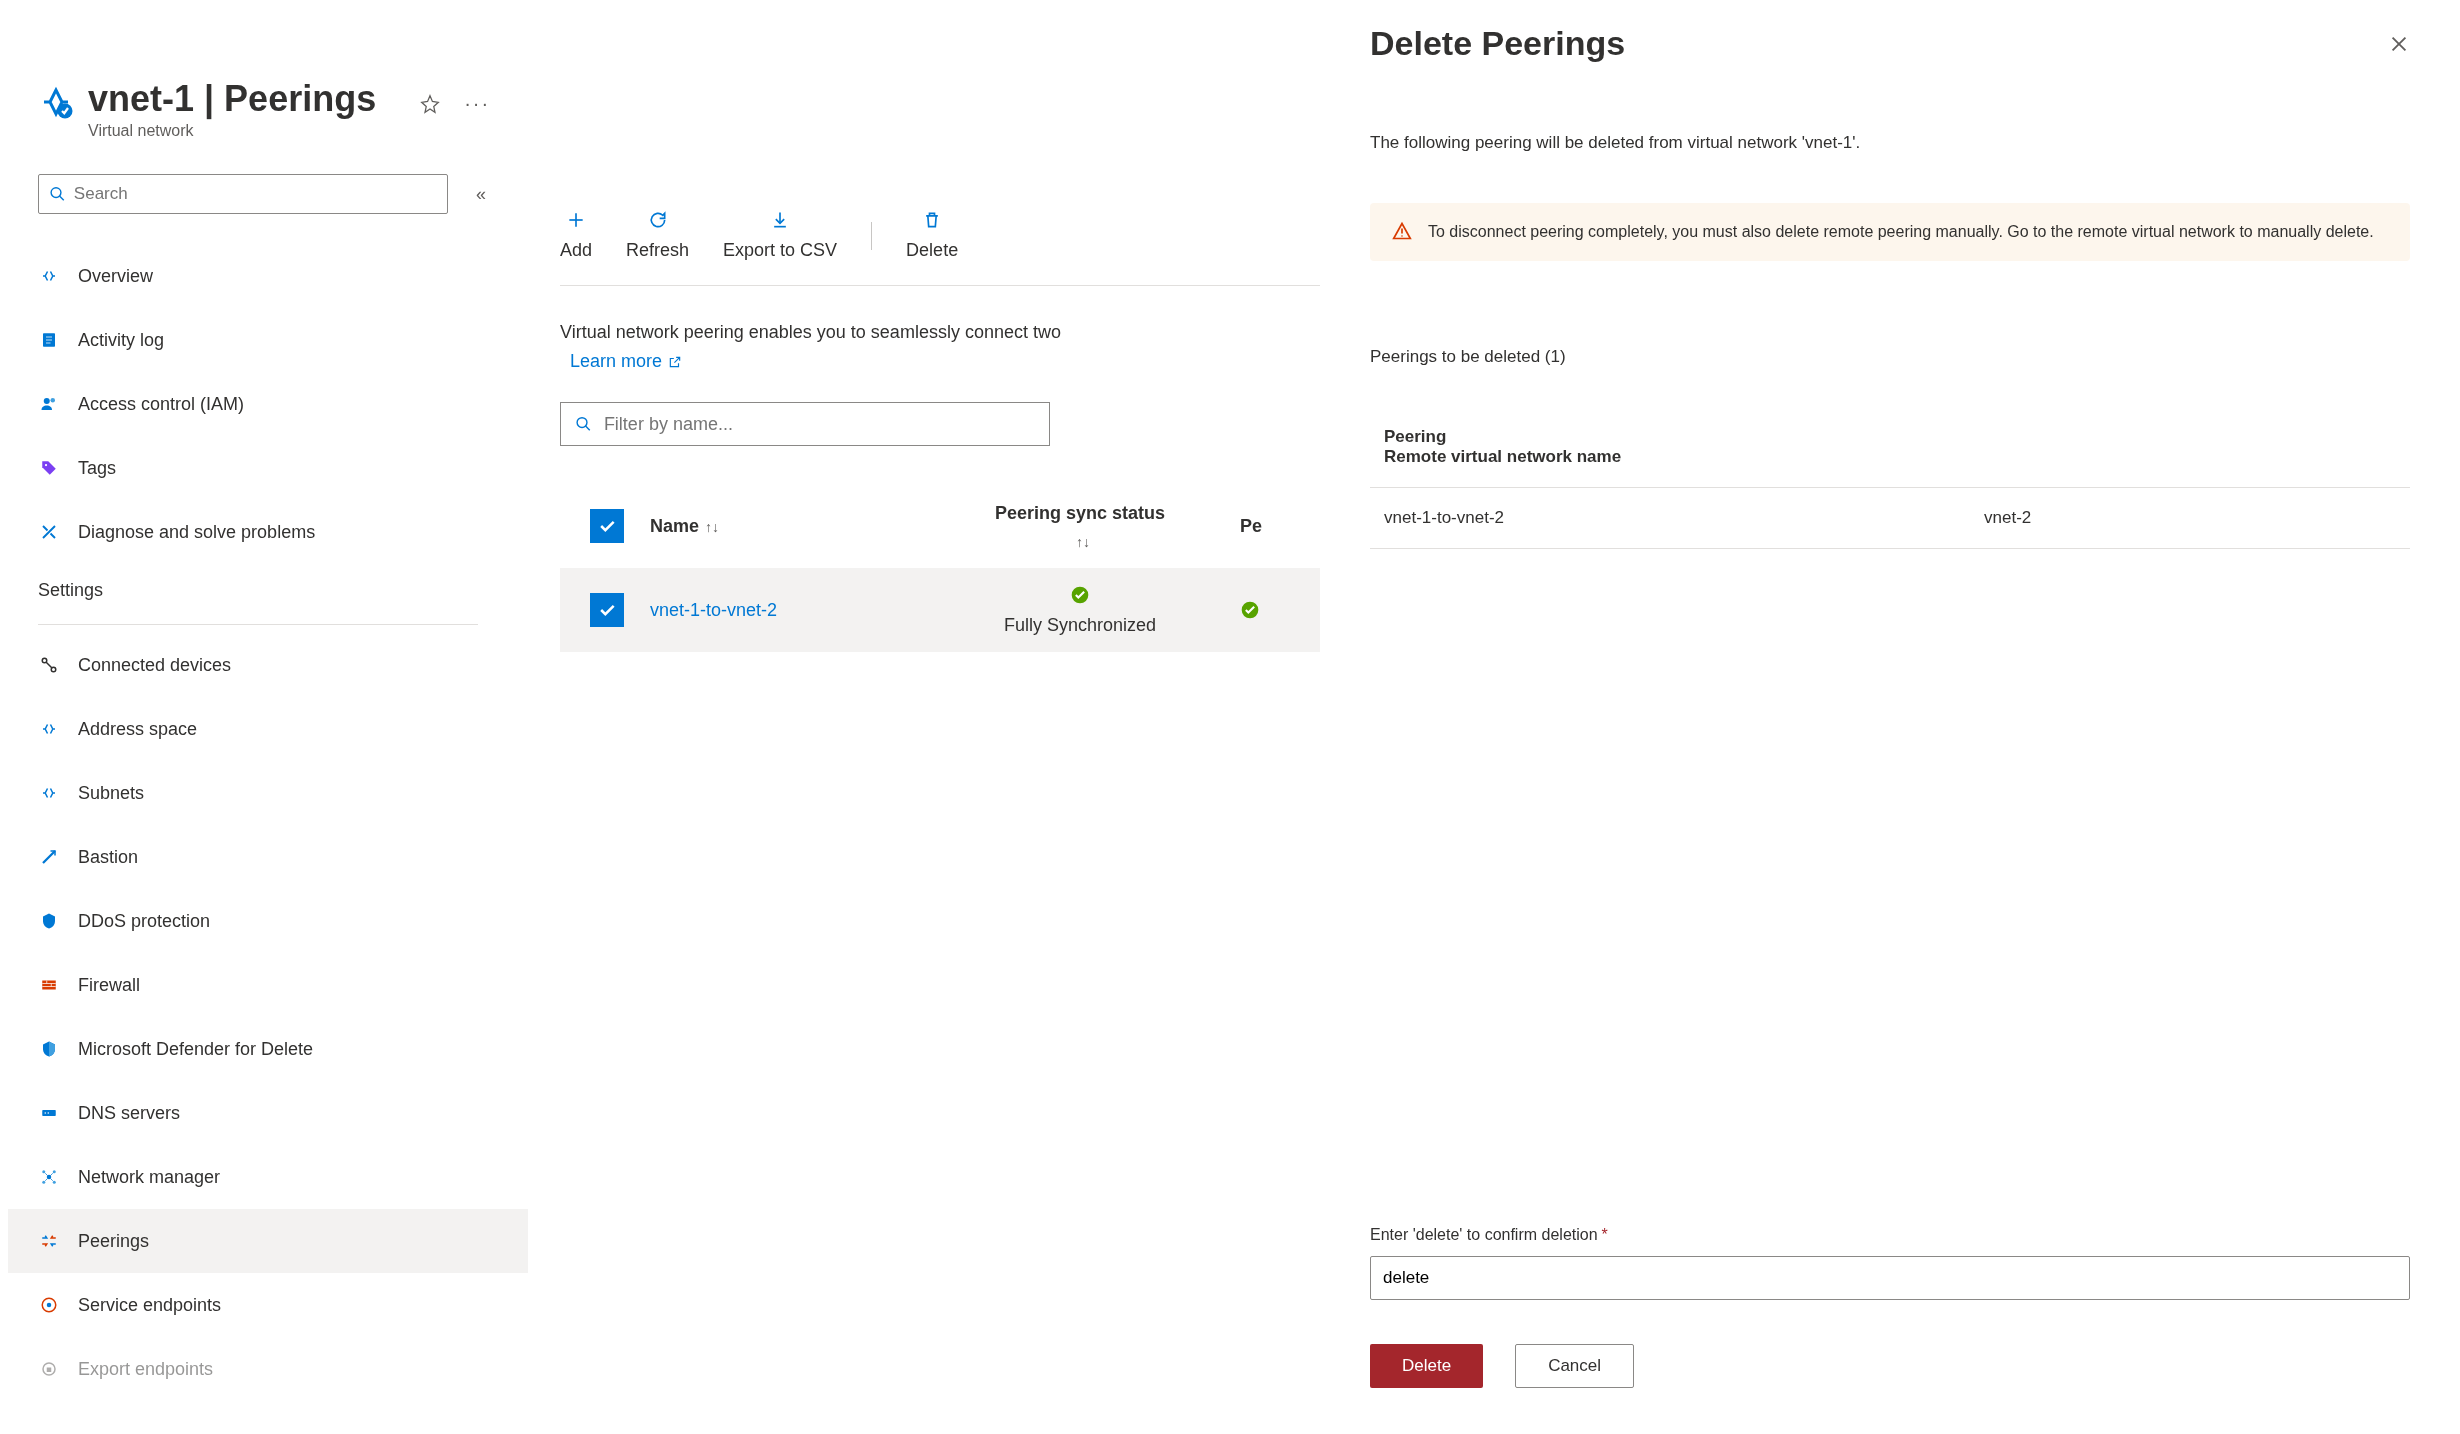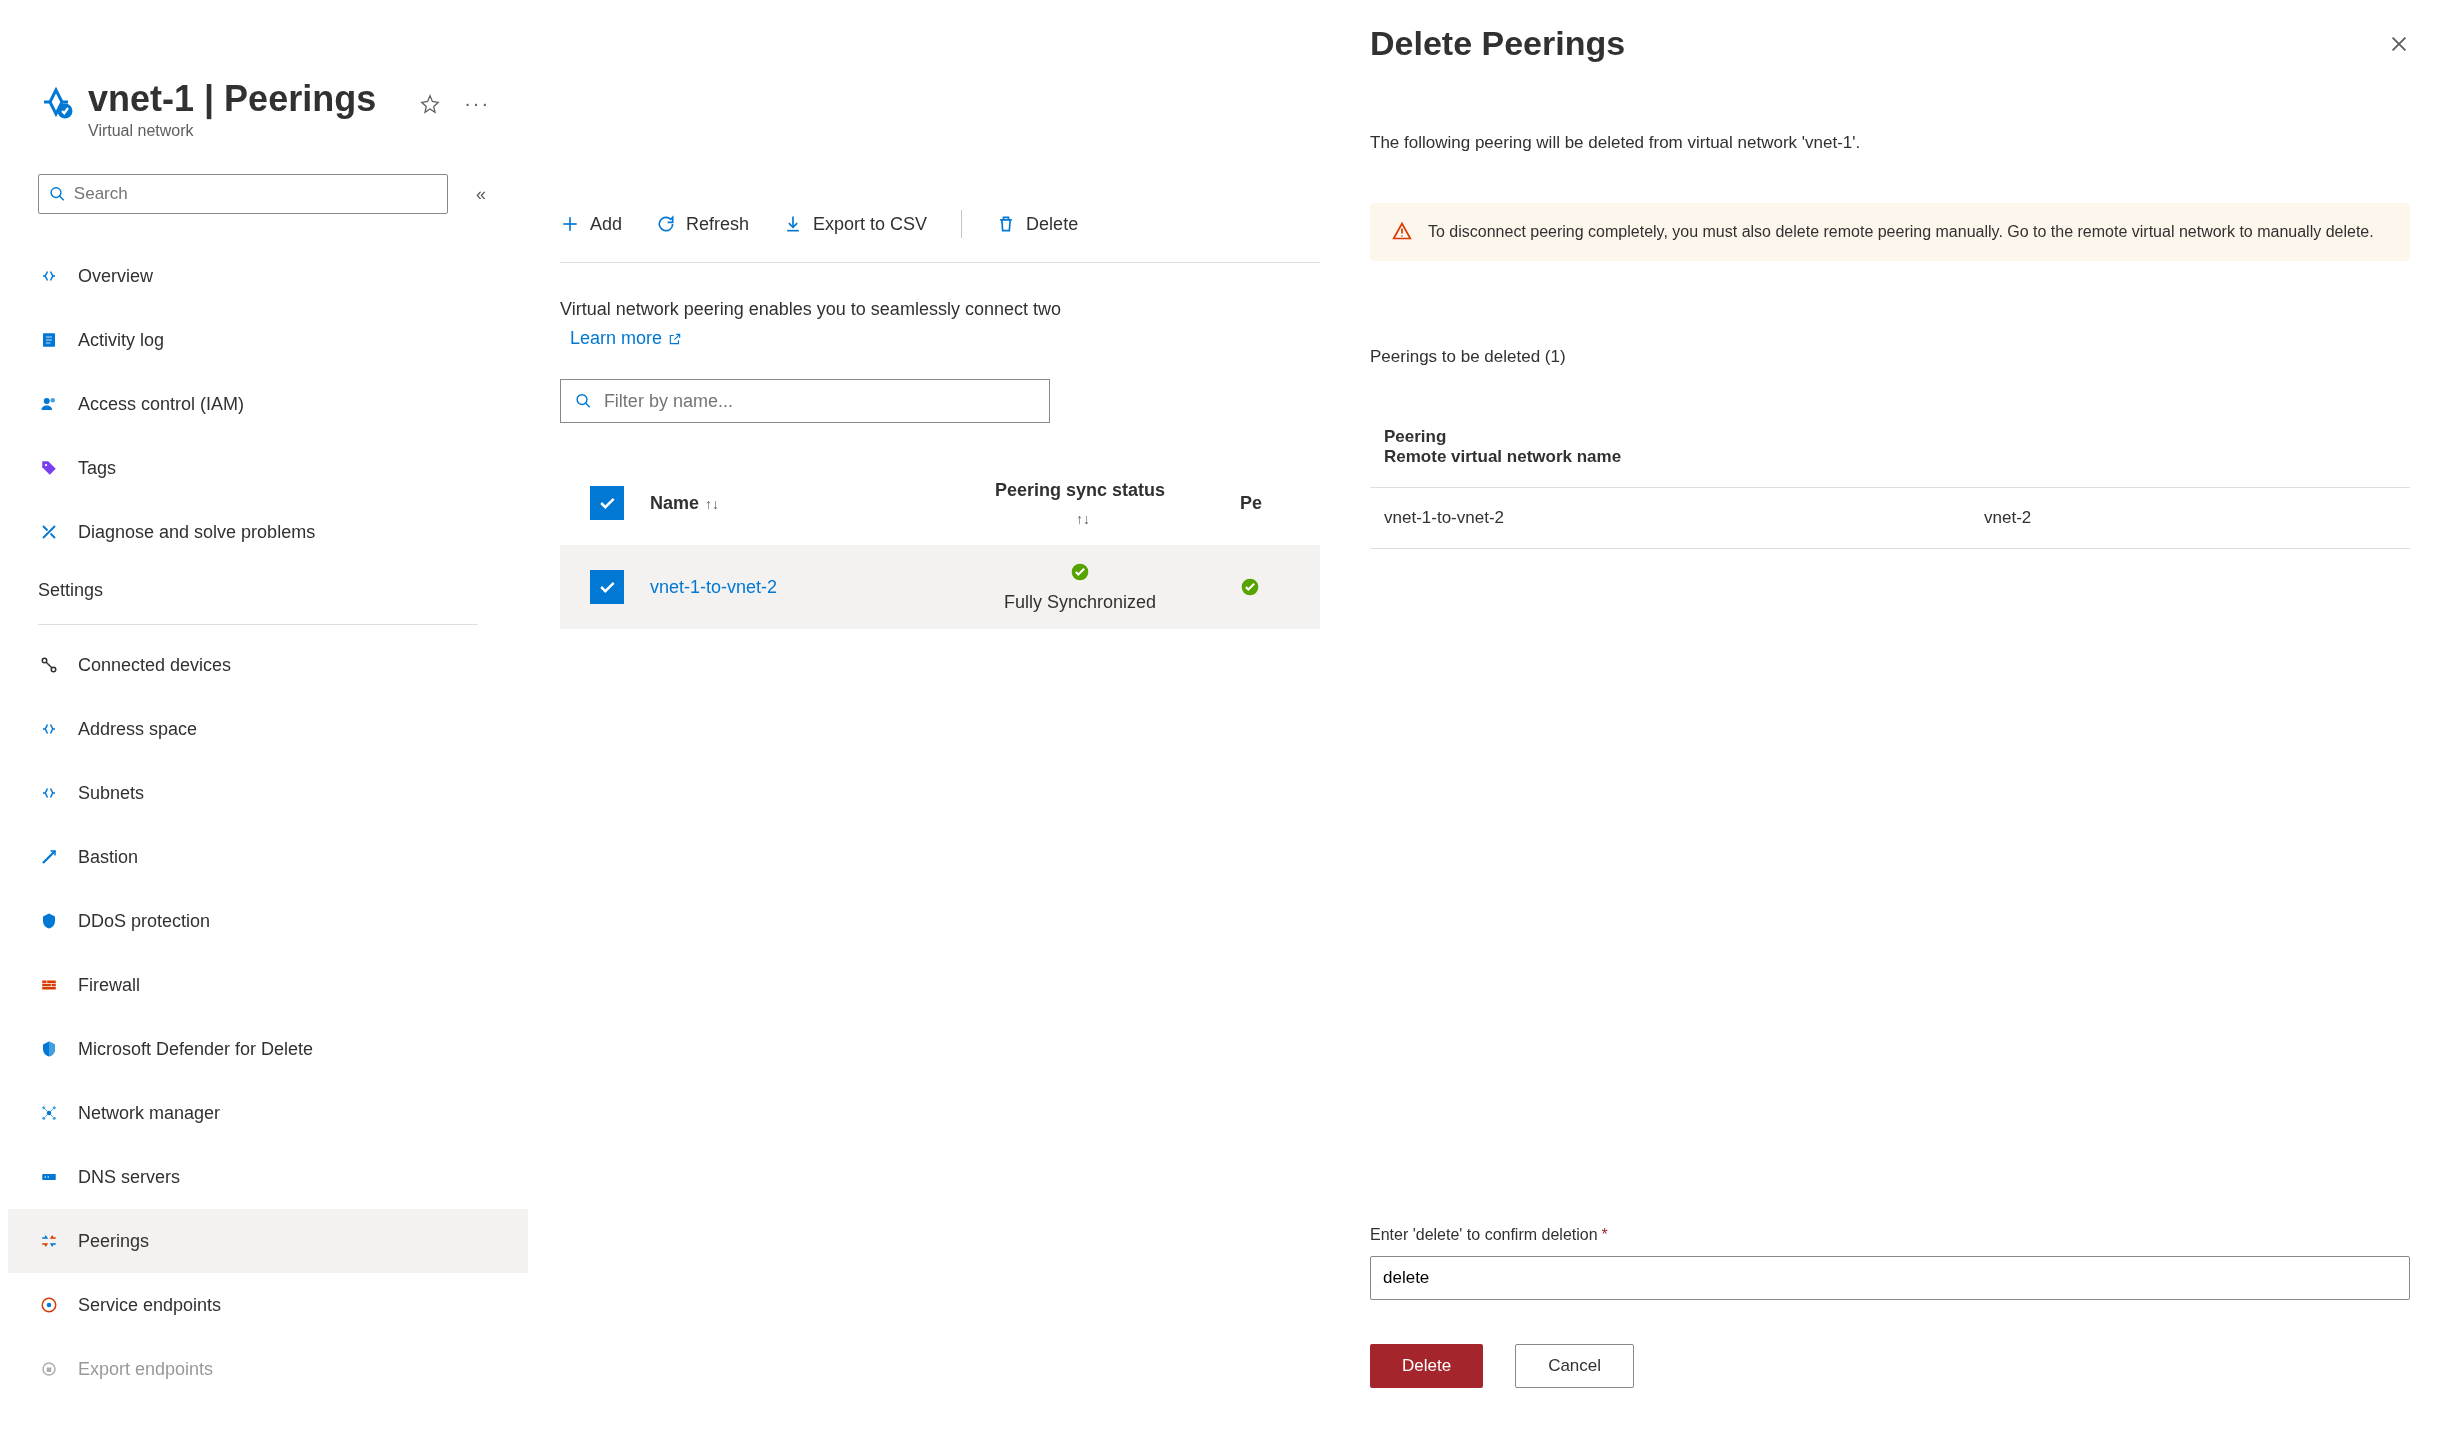--- a/index.html
+++ b/index.html
@@ -126,21 +126,21 @@
     display: flex;
     align-items: center;
     gap: 34px;
     font-size: 18px;
     color: #323130;
     border-bottom: 1px solid #e1dfdd;
     padding-bottom: 24px;
     padding-top: 10px;
   }
   .tool-btn {
-    display: inline-flex; align-items: center; gap: 10px; cursor: pointer;
+    display: inline-flex; align-items: center; gap: 10px; cursor: pointer; flex-direction: column;
   }
   .tool-btn svg { width: 20px; height: 20px; }
   .tool-sep { width: 1px; height: 28px; background: #c8c6c4; }
 
   .description {
     margin-top: 36px;
     font-size: 18px;
     color: #323130;
   }
   .learn-more {
@@ -435,39 +435,39 @@
           <svg width="18" height="18" viewBox="0 0 24 24">
             <path d="M12 2l8 4v6c0 5-3.5 9-8 10-4.5-1-8-5-8-10V6z" fill="#0078d4"></path>
             <path d="M12 2l8 4v6c0 5-3.5 9-8 10z" fill="#40a0e0"></path>
           </svg>
         </span>
       <span>Microsoft Defender for Delete</span>
     </div>
     <div class="nav-item">
       <span class="icon-slot">
           <svg width="18" height="18" viewBox="0 0 24 24">
+            <rect x="3" y="8" width="18" height="8" rx="1" fill="#0078d4"></rect>
+            <circle cx="7" cy="12" r="1" fill="#fff"></circle>
+            <circle cx="11" cy="12" r="1" fill="#fff"></circle>
+          </svg>
+        </span>
+      <span>DNS servers</span>
+    </div>
+    <div class="nav-item">
+      <span class="icon-slot">
+          <svg width="18" height="18" viewBox="0 0 24 24">
             <circle cx="12" cy="12" r="3" fill="#0078d4"></circle>
             <circle cx="5" cy="5" r="2" fill="#40a0e0"></circle>
             <circle cx="19" cy="5" r="2" fill="#40a0e0"></circle>
             <circle cx="5" cy="19" r="2" fill="#40a0e0"></circle>
             <circle cx="19" cy="19" r="2" fill="#40a0e0"></circle>
             <path d="M7 7l3 3M17 7l-3 3M7 17l3-3M17 17l-3-3" stroke="#0078d4"></path>
           </svg>
         </span>
       <span>Network manager</span>
-    </div>
-    <div class="nav-item">
-      <span class="icon-slot">
-          <svg width="18" height="18" viewBox="0 0 24 24">
-            <rect x="3" y="8" width="18" height="8" rx="1" fill="#0078d4"></rect>
-            <circle cx="7" cy="12" r="1" fill="#fff"></circle>
-            <circle cx="11" cy="12" r="1" fill="#fff"></circle>
-          </svg>
-        </span>
-      <span>DNS servers</span>
     </div>
     <div class="nav-item active">
       <span class="icon-slot">
           <svg width="18" height="18" viewBox="0 0 24 24">
             <path d="M3 8h6l-2-3M21 16h-6l2 3" stroke="#0078d4" stroke-width="2" fill="none"></path>
             <path d="M3 16h6l-2 3M21 8h-6l2-3" stroke="#d83b01" stroke-width="2" fill="none"></path>
           </svg>
         </span>
       <span>Peerings</span>
     </div>

